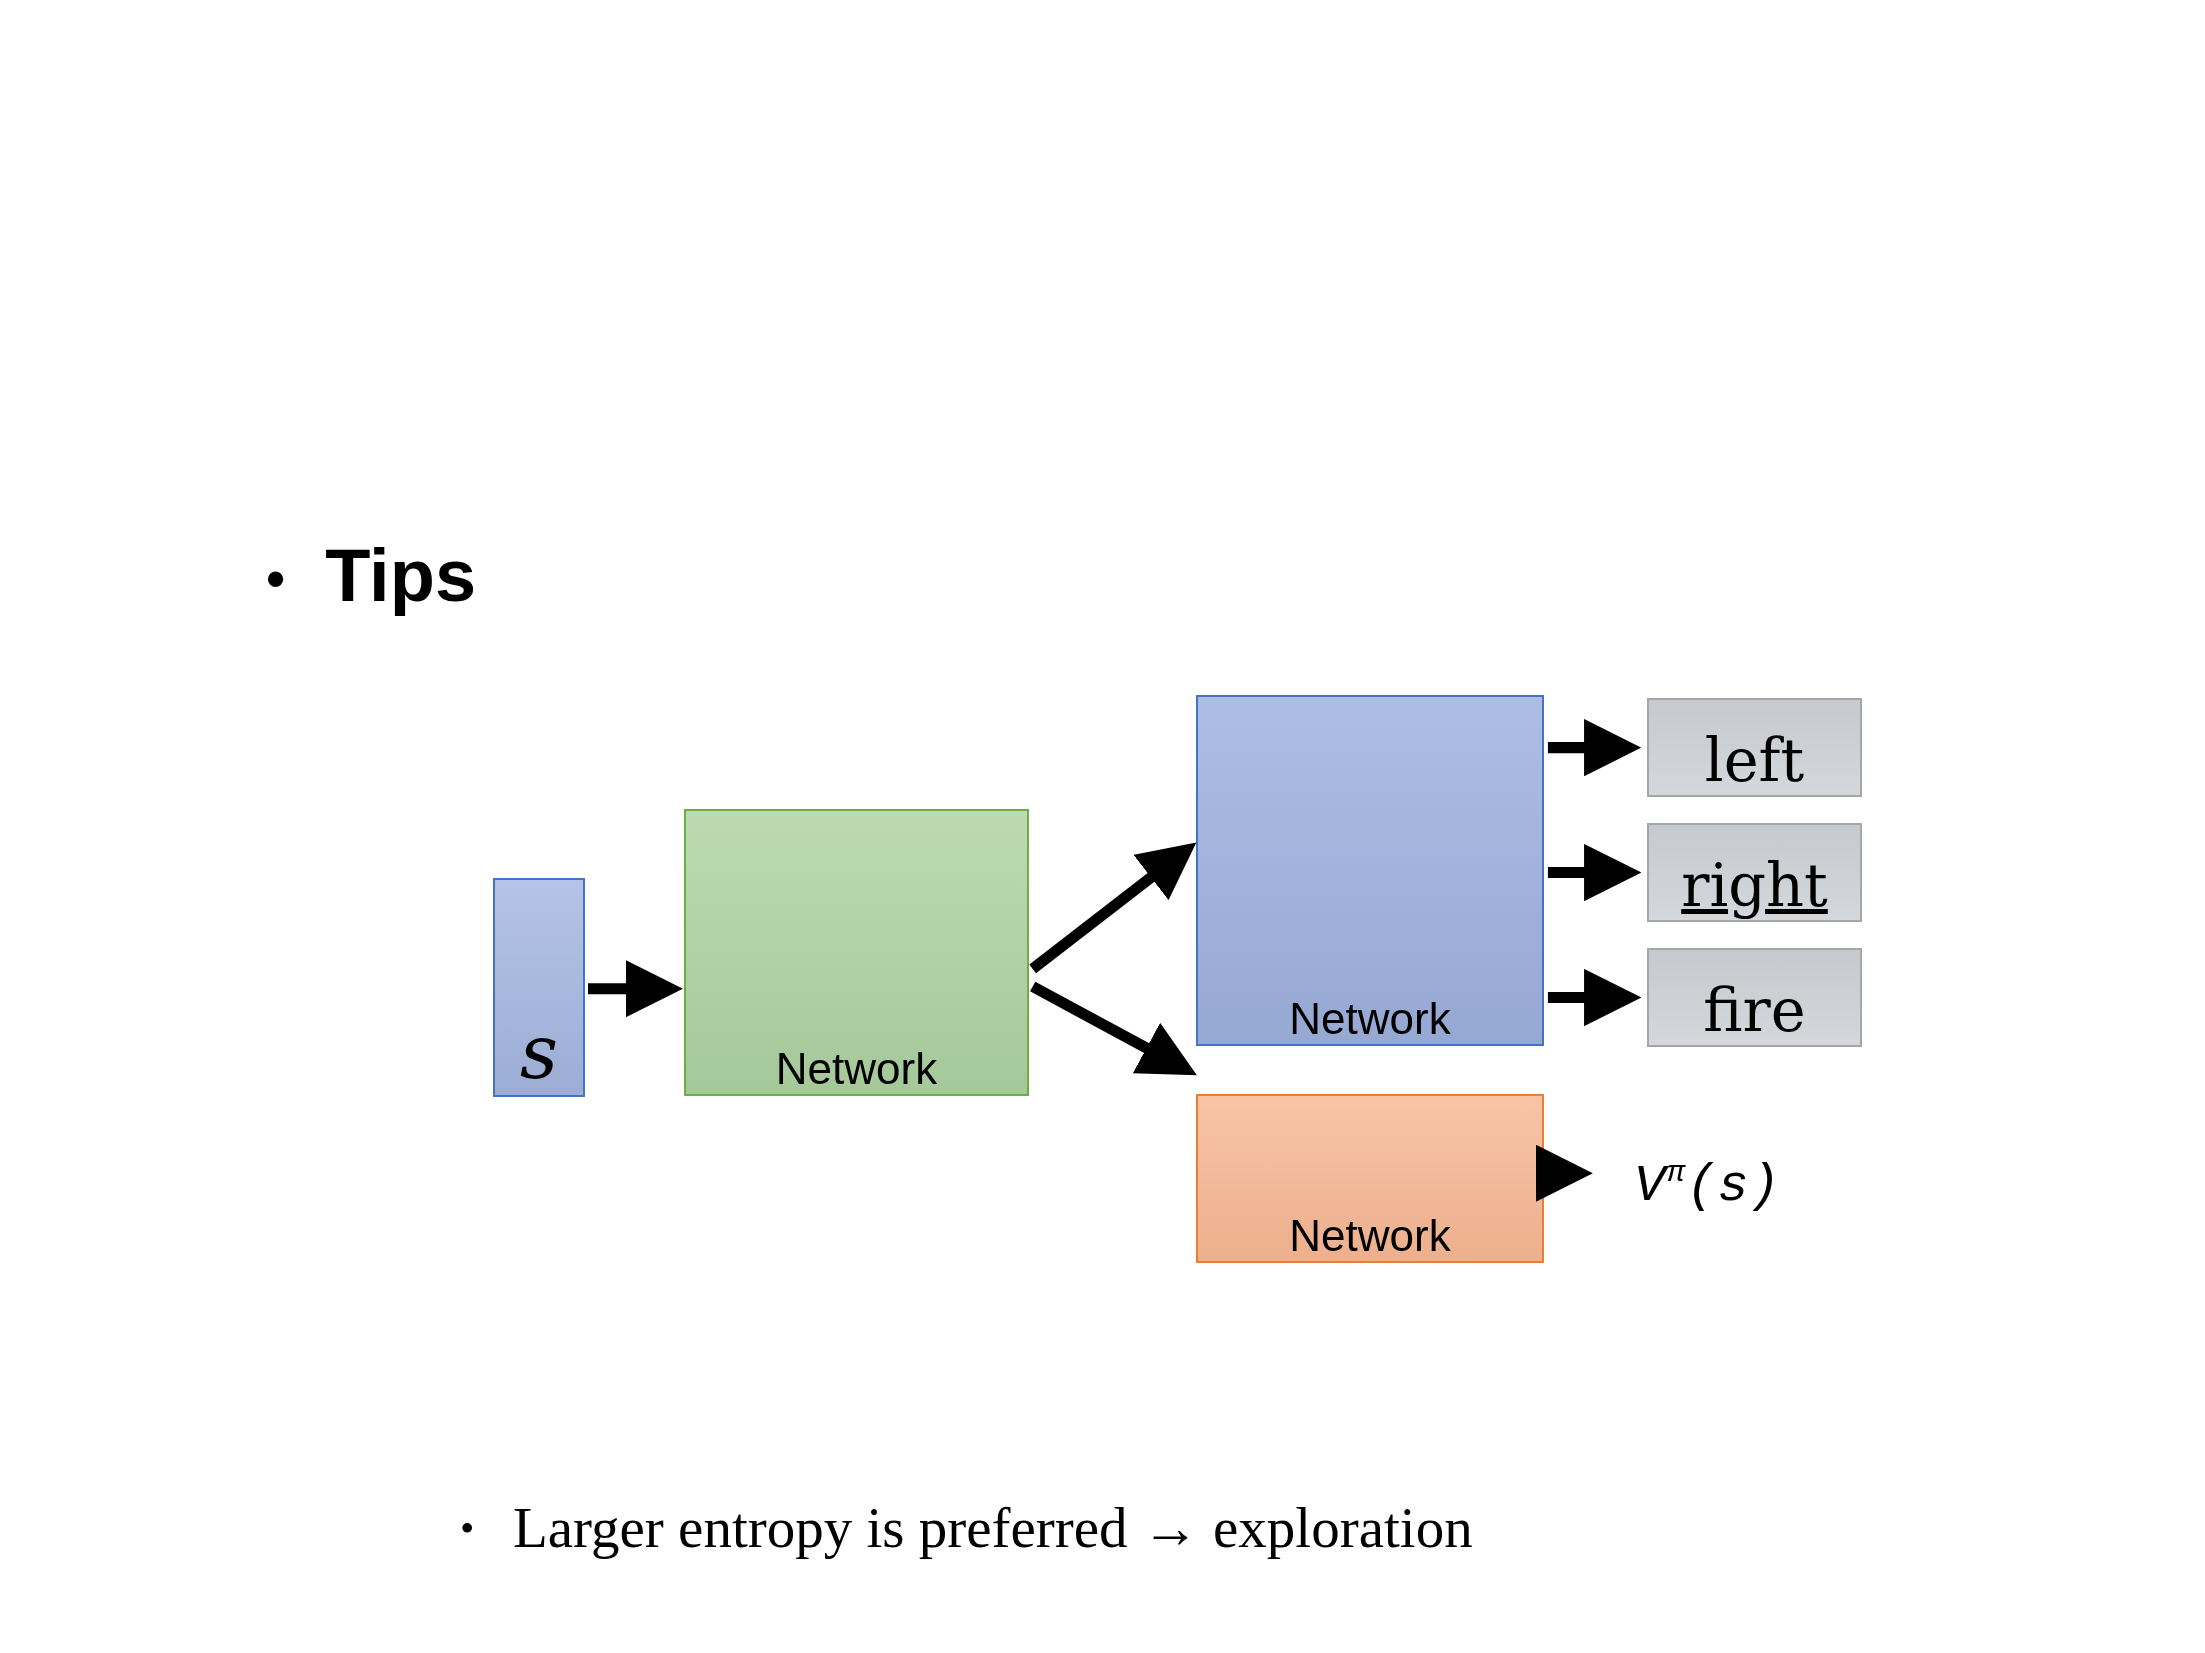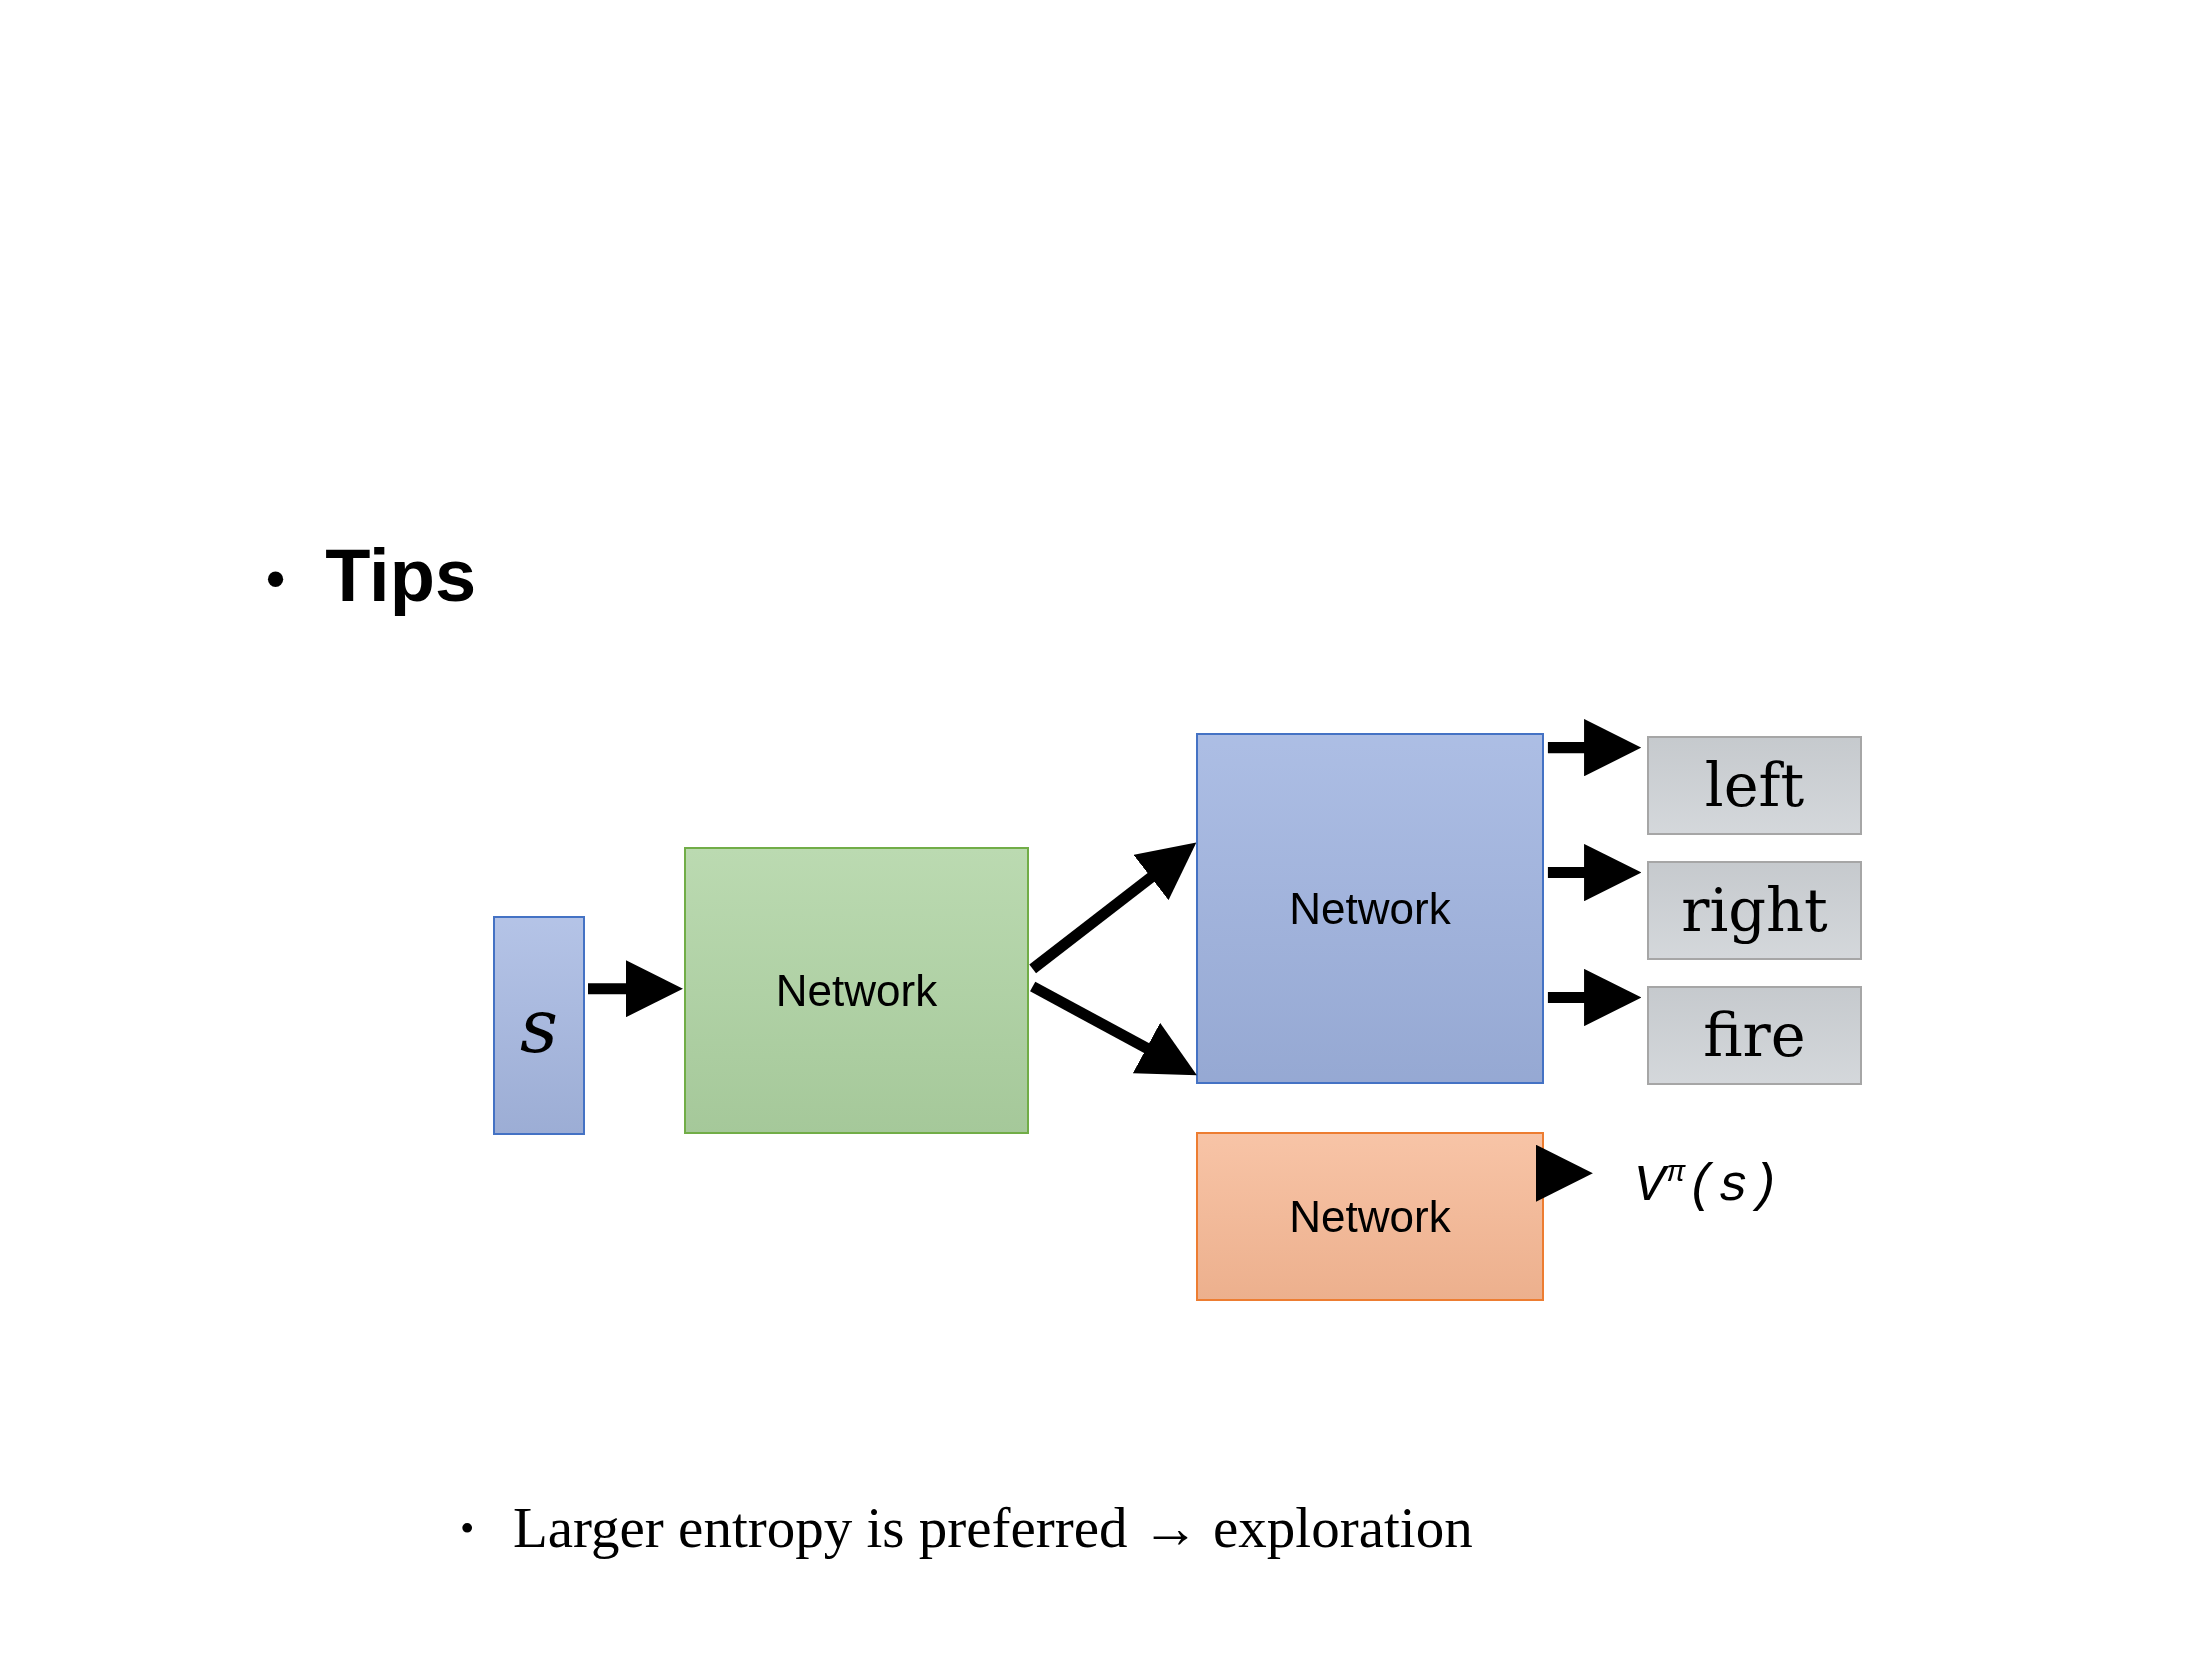--- a/index.html
+++ b/index.html
@@ -55,23 +55,22 @@
     vertical-align: 0.62em;
     letter-spacing: 0;
     margin-left: 1.5px;
     margin-right: 1.5px;
   }
   
   .dbox {
     position: absolute;
     box-sizing: border-box;
     display: flex;
-    align-items: center;
+    align-items: flex-end;
     justify-content: center;
-    margin-top: 38px;
   }
   .net-label {
     font-size: 44px;
     color: #000;
   }
   .input-box {
     left: 493px; top: 878px; width: 92px; height: 219px;
     background: linear-gradient(180deg, rgba(255,255,255,0.16), rgba(0,0,0,0.06)), var(--input_fill);
     border: 2.2px solid var(--input_border);
   }
@@ -94,21 +93,21 @@
     left: 1196px; top: 1094px; width: 348px; height: 169px;
     background: linear-gradient(180deg, rgba(255,255,255,0.18), rgba(0,0,0,0.04)), var(--critic_fill);
     border: 2.2px solid var(--critic_border);
   }
   .action-box {
     left: 1647px; width: 215px; height: 99px;
     background: linear-gradient(180deg, rgba(0,0,0,0.04), rgba(255,255,255,0.12)), var(--action_fill);
     border: 2.2px solid var(--action_border);
   }
   .action-left  { top: 698px; }
-  .action-right { top: 823px; }
+  .action-right { top: 823px; text-decoration: underline; }
   .action-fire  { top: 948px; }
   .action-label {
     font-family: "DejaVu Serif", serif;
     font-size: 59px;
   }
   .value-label {
     position: absolute;
     left: 1634px;
     top: 1131px;
     height: 85px;

